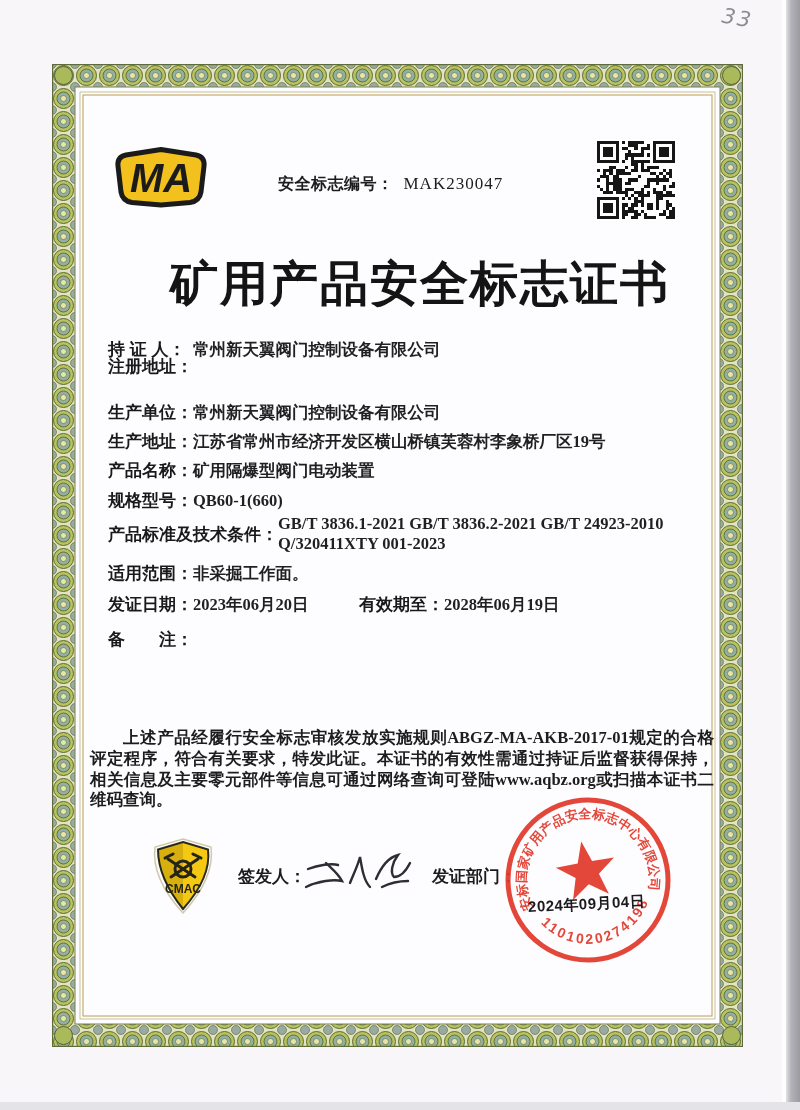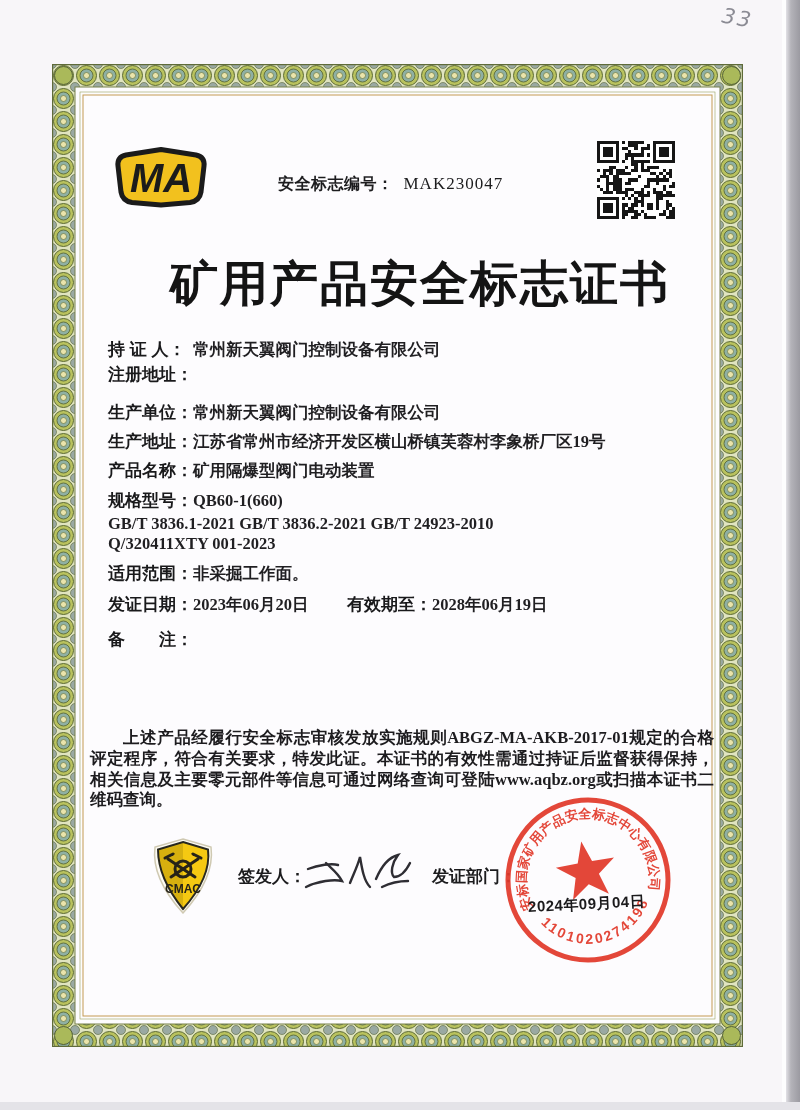--- a/index.html
+++ b/index.html
@@ -317,50 +317,51 @@
       <rect x="2" y="20" width="3" height="3" fill="#161616"></rect>
     </svg>
 </div>
 
 <div class="abs cert-title">矿用产品安全标志证书</div>
 
 <div class="abs frow" style="top:338px">
   <span class="flabel">持 证 人：</span>
   <span class="fvalue">常州新天翼阀门控制设备有限公司</span>
 </div>
-<div class="abs frow" style="top:363px">
+<div class="abs frow" style="top:355px">
   <span class="flabel">注册地址：</span>
 </div>
 <div class="abs frow" style="top:401px">
   <span class="flabel">生产单位：</span>
   <span class="fvalue">常州新天翼阀门控制设备有限公司</span>
 </div>
 <div class="abs frow" style="top:430px">
   <span class="flabel">生产地址：</span>
   <span class="fvalue">江苏省常州市经济开发区横山桥镇芙蓉村李象桥厂区19号</span>
 </div>
 <div class="abs frow" style="top:459px">
   <span class="flabel">产品名称：</span>
   <span class="fvalue">矿用隔爆型阀门电动装置</span>
 </div>
 <div class="abs frow" style="top:489px">
   <span class="flabel">规格型号：</span>
   <span class="fvalue">QB60-1(660)</span>
 </div>
 <div class="abs frow" style="top:514px">
+  <span class="flabel wide">产品标准及技术条件：</span>
   <span class="fvalue" style="width:420px">GB/T 3836.1-2021 GB/T 3836.2-2021 GB/T 24923-2010 Q/320411XTY 001-2023</span>
 </div>
 <div class="abs frow" style="top:562px">
   <span class="flabel">适用范围：</span>
   <span class="fvalue">非采掘工作面。</span>
 </div>
 <div class="abs frow" style="top:593px">
   <span class="flabel">发证日期：</span>
   <span class="fvalue" style="flex:0 0 150px">2023年06月20日</span>
-  <span class="flabel" style="margin-left:4px">有效期至：</span>
+  <span class="flabel" style="margin-left:16px">有效期至：</span>
   <span class="fvalue">2028年06月19日</span>
 </div>
 <div class="abs frow" style="top:628px">
   <span class="flabel">备　　注：</span>
 </div>
 
 <div class="abs statement">上述产品经履行安全标志审核发放实施规则ABGZ-MA-AKB-2017-01规定的合格评定程序，符合有关要求，特发此证。本证书的有效性需通过持证后监督获得保持，相关信息及主要零元部件等信息可通过网络查询可登陆www.aqbz.org或扫描本证书二维码查询。</div>
 
 <svg class="abs cmac-badge" width="74" height="82" viewBox="0 0 74 82">
   <path d="M37,3 L65,11 Q69,42 37,77 Q5,42 9,11 Z" fill="#fdfbf4" stroke="#cfc9b2" stroke-width="1.5"></path>

